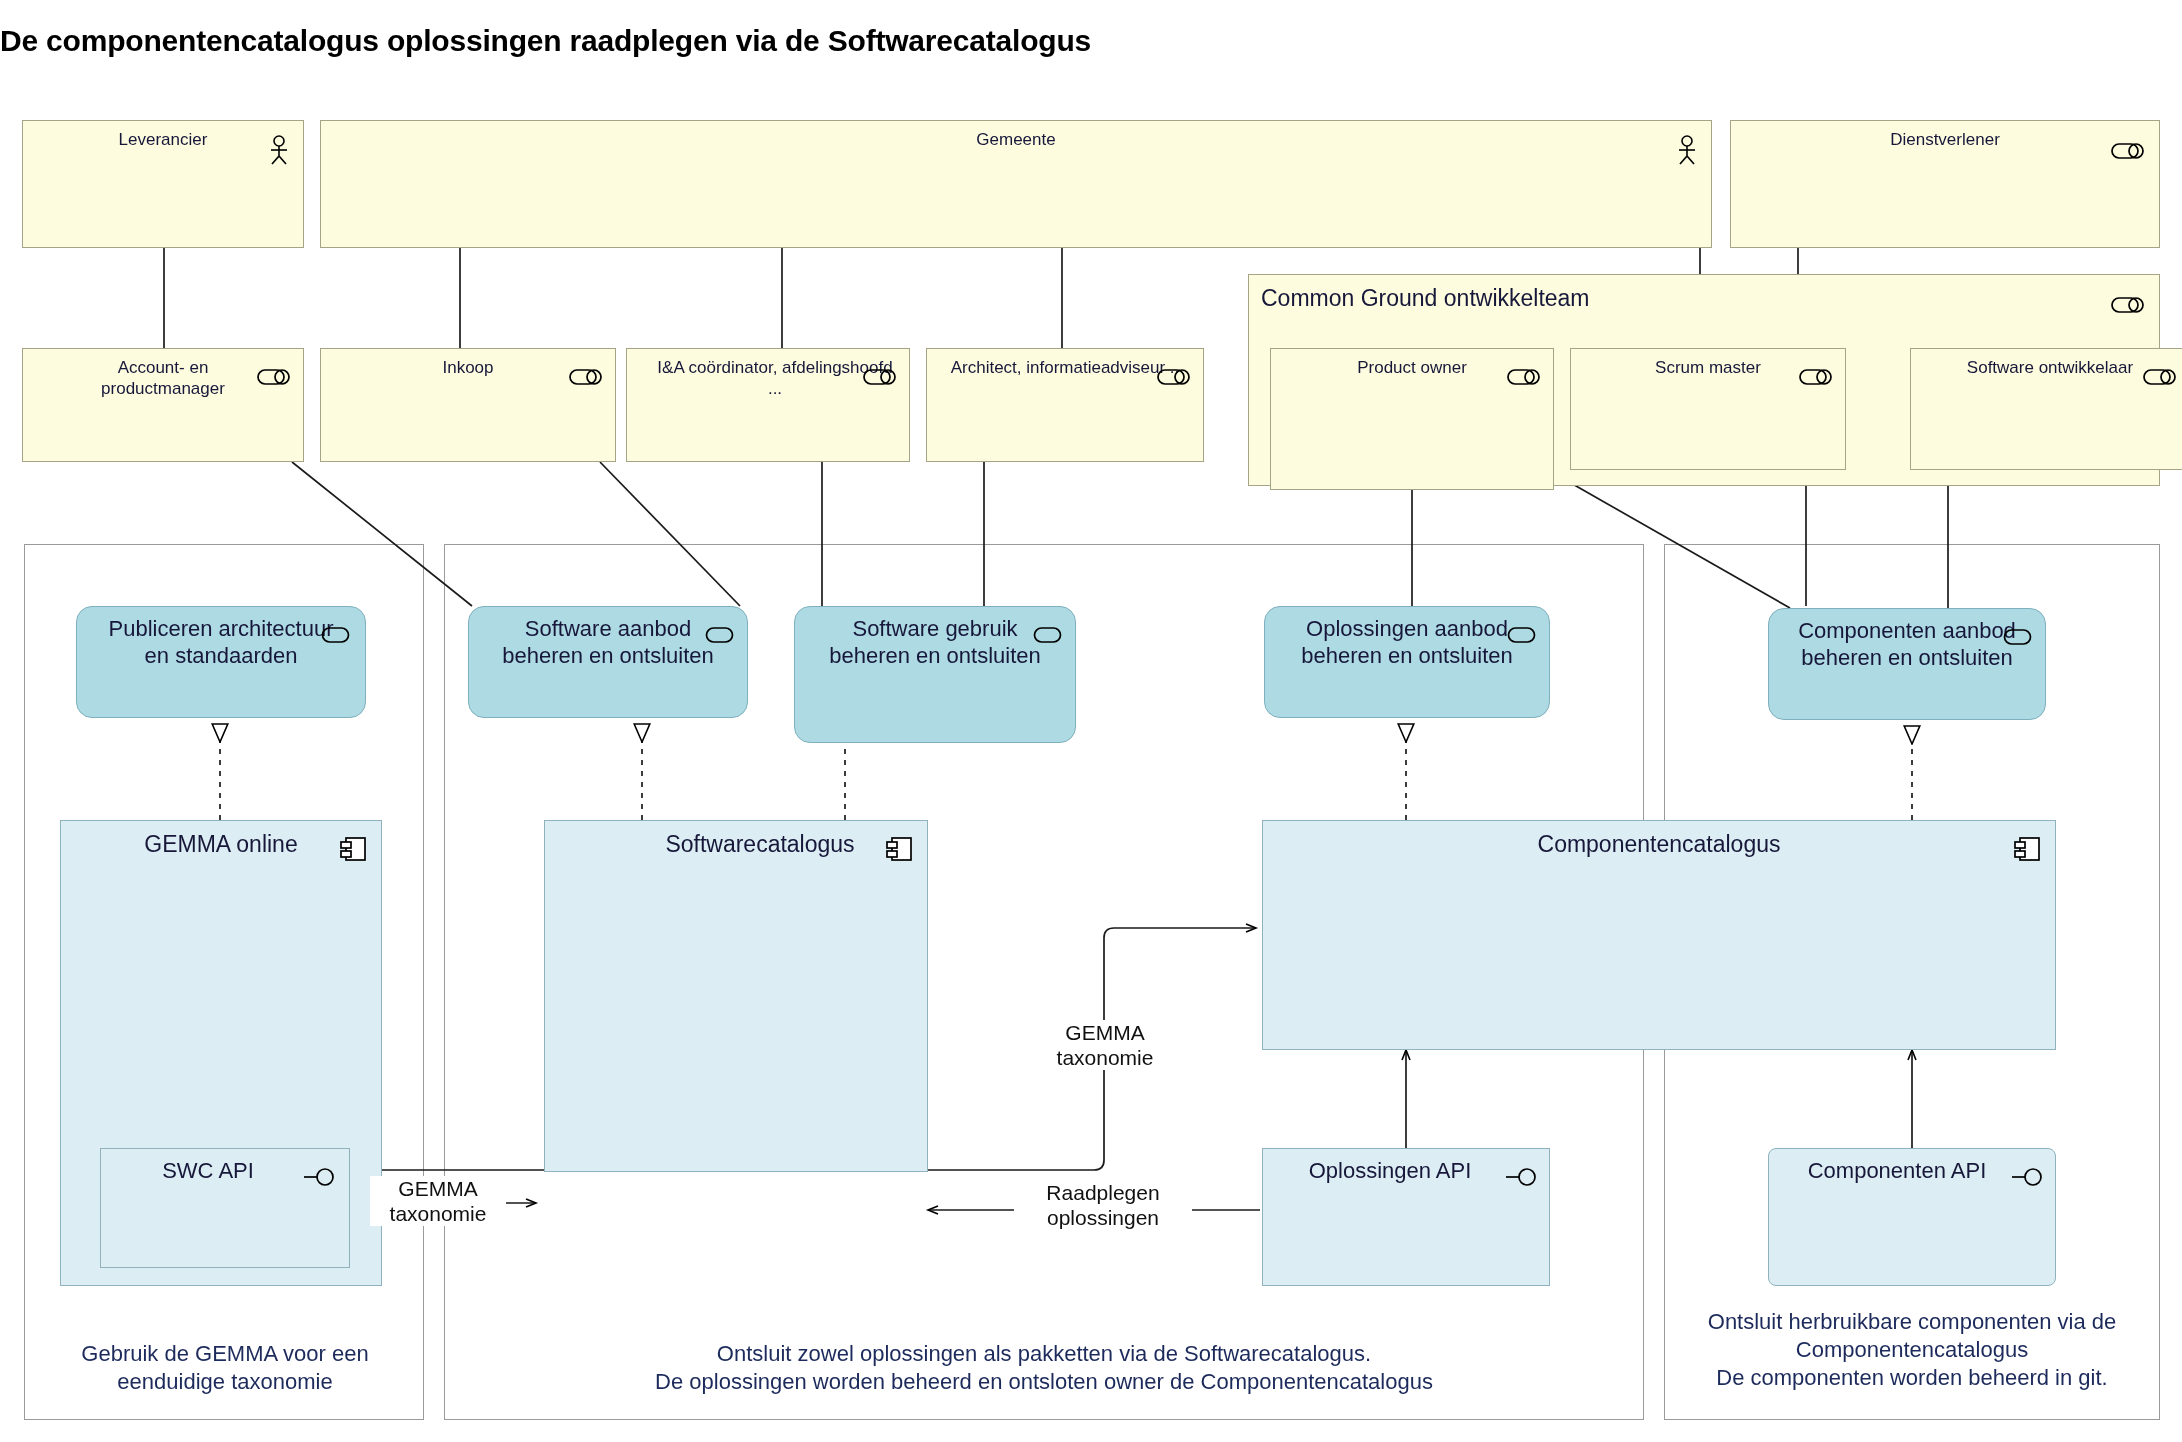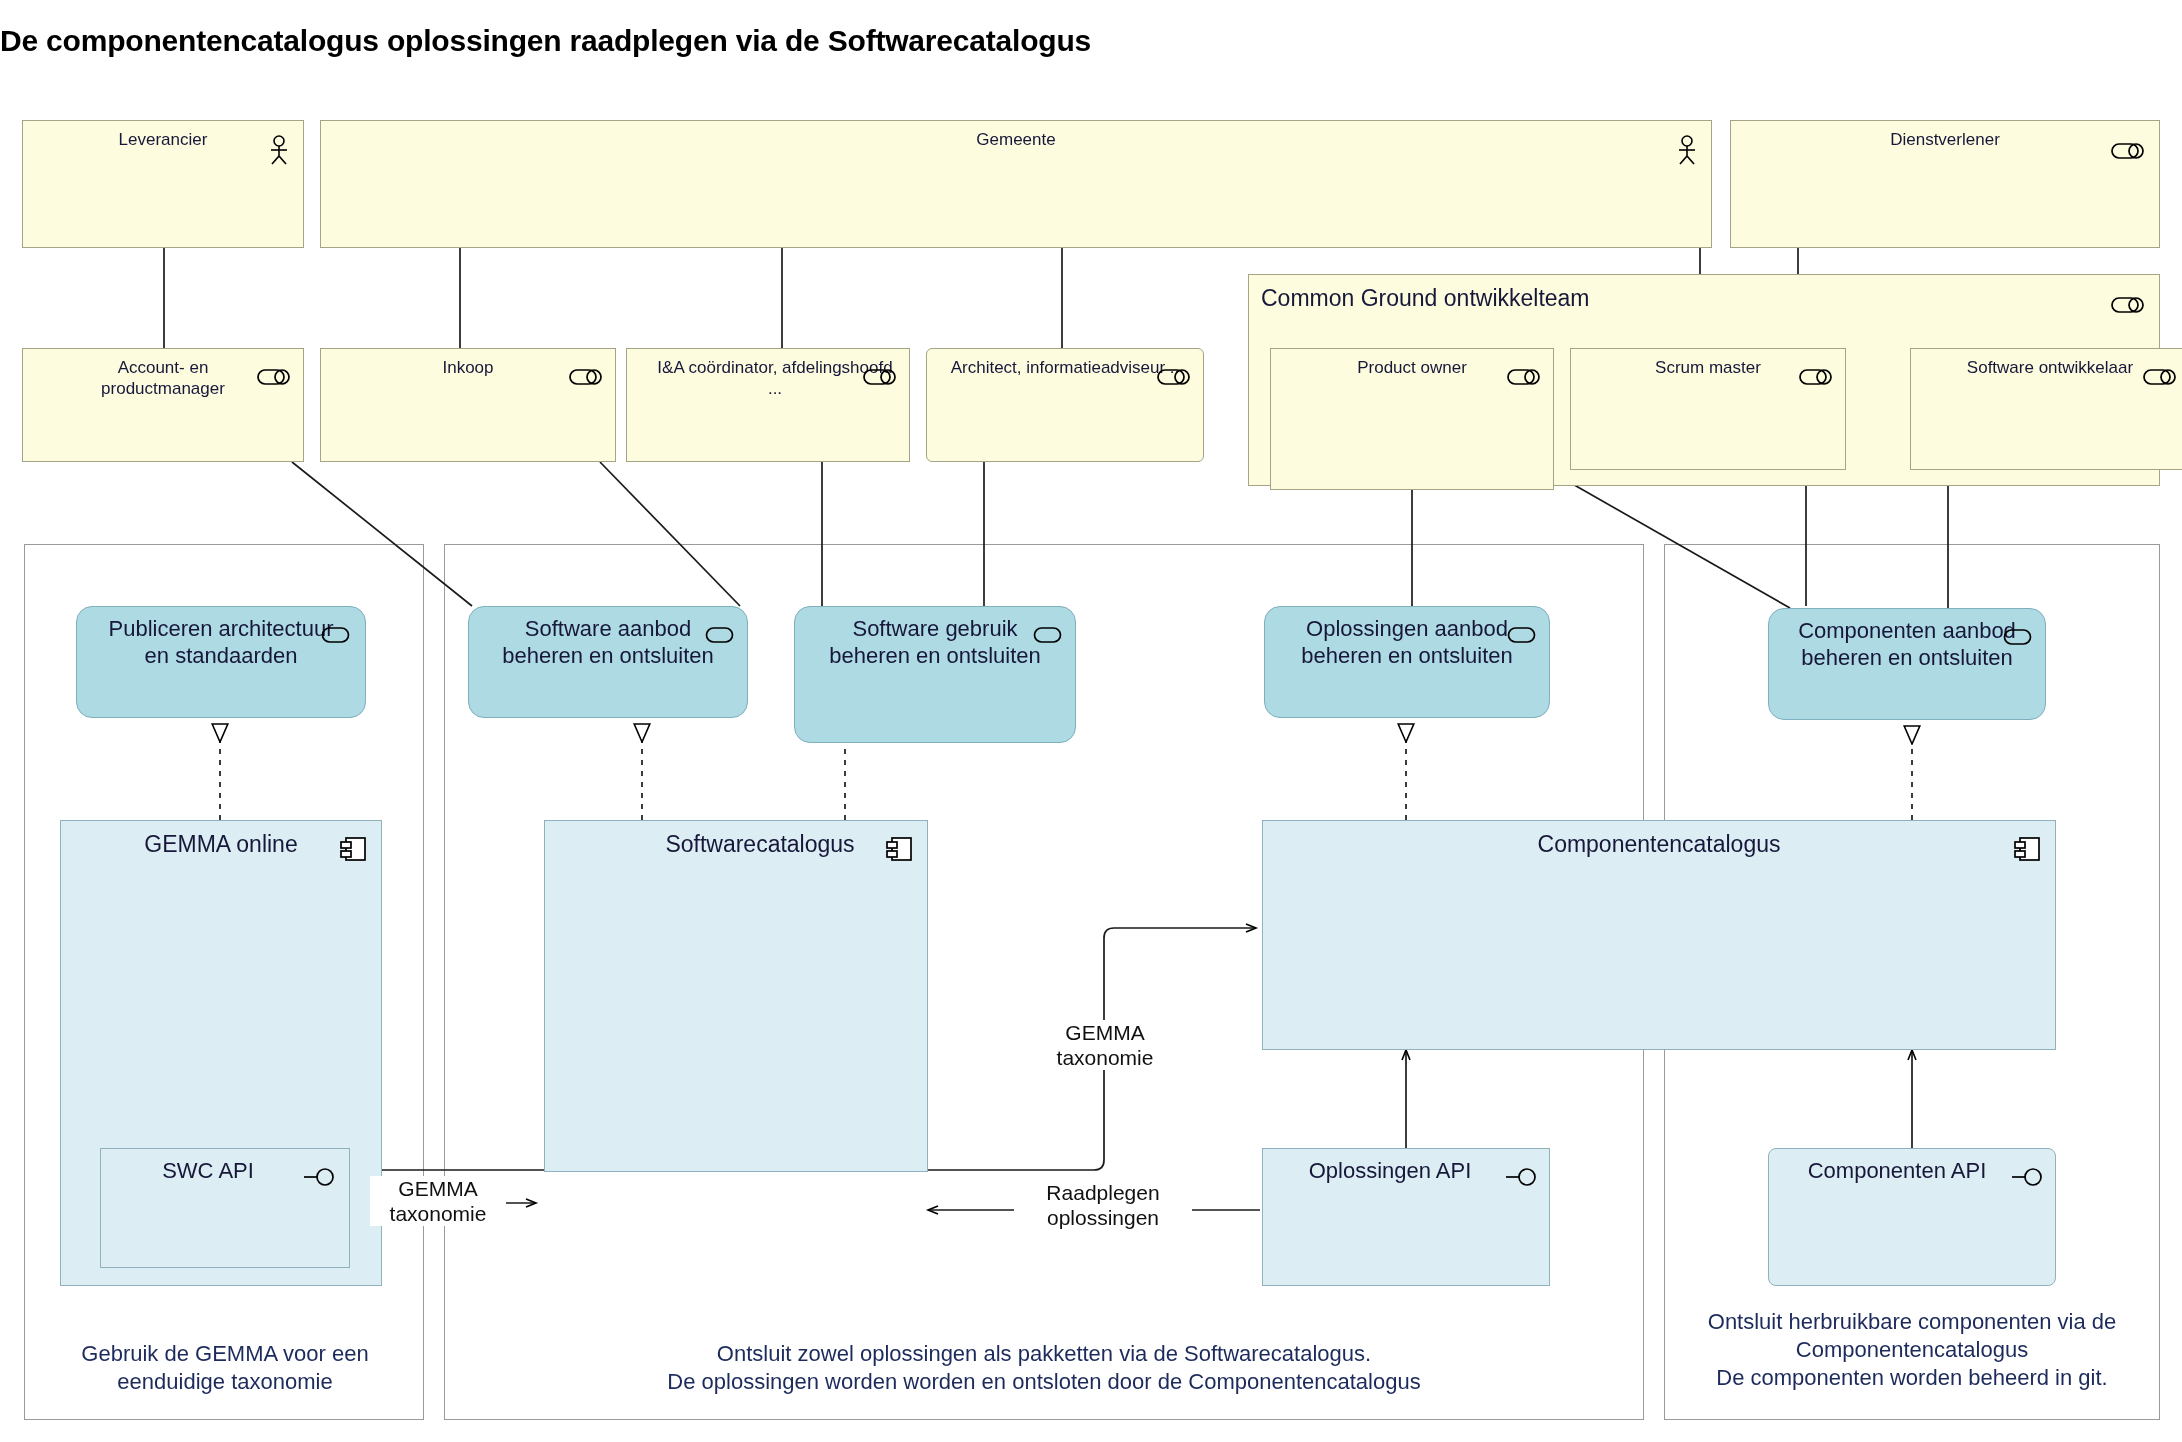--- a/index.html
+++ b/index.html
@@ -259,21 +259,21 @@
   <div class="node biz" style="left:626px; top:348px; width:284px; height:114px;">
     <span class="label" style="padding-left:22px;padding-right:8px;">I&amp;A coördinator, afdelingshoofd ...</span>
     <span class="icon" style="right:12px; top:18px;">
       <svg width="34" height="20" viewBox="0 0 34 20">
         <rect x="1" y="3" width="26" height="14" rx="7" ry="7" fill="none" stroke="#000" stroke-width="1.7"></rect>
         <circle cx="25" cy="10" r="7" fill="none" stroke="#000" stroke-width="1.7"></circle>
       </svg>
     </span>
   </div>
 
-  <div class="node biz" style="left:926px; top:348px; width:278px; height:114px;border-radius:6px;">
+  <div class="node biz" style="left:926px; top:348px; width:278px; height:114px;">
     <span class="label" style="padding-left:18px;padding-right:18px;">Architect, informatieadviseur ..</span>
     <span class="icon" style="right:12px; top:18px;">
       <svg width="34" height="20" viewBox="0 0 34 20">
         <rect x="1" y="3" width="26" height="14" rx="7" ry="7" fill="none" stroke="#000" stroke-width="1.7"></rect>
         <circle cx="25" cy="10" r="7" fill="none" stroke="#000" stroke-width="1.7"></circle>
       </svg>
     </span>
   </div>
 
   <div class="node biz-group" style="left:1248px; top:274px; width:912px; height:212px;">
@@ -430,19 +430,19 @@
   <div class="edgelabel" style="left:370px; top:1176px; width:136px;">GEMMA
 taxonomie</div>
 
   <div class="edgelabel" style="left:1014px; top:1180px; width:178px;">Raadplegen
 oplossingen</div>
 
   <div class="caption" style="left:34px; top:1340px; width:382px; white-space:pre-line;">Gebruik de GEMMA voor een
 eenduidige taxonomie</div>
 
   <div class="caption" style="left:452px; top:1340px; width:1184px; white-space:pre-line;">Ontsluit zowel oplossingen als  pakketten via de Softwarecatalogus.
-De oplossingen worden worden en ontsloten door de Componentencatalogus</div>
+De oplossingen worden beheerd en ontsloten owner de Componentencatalogus</div>
 
   <div class="caption" style="left:1672px; top:1308px; width:480px; white-space:pre-line;">Ontsluit herbruikbare componenten via de
 Componentencatalogus
 De componenten worden beheerd in git.</div>
 
 </div>
 
 </body></html>

